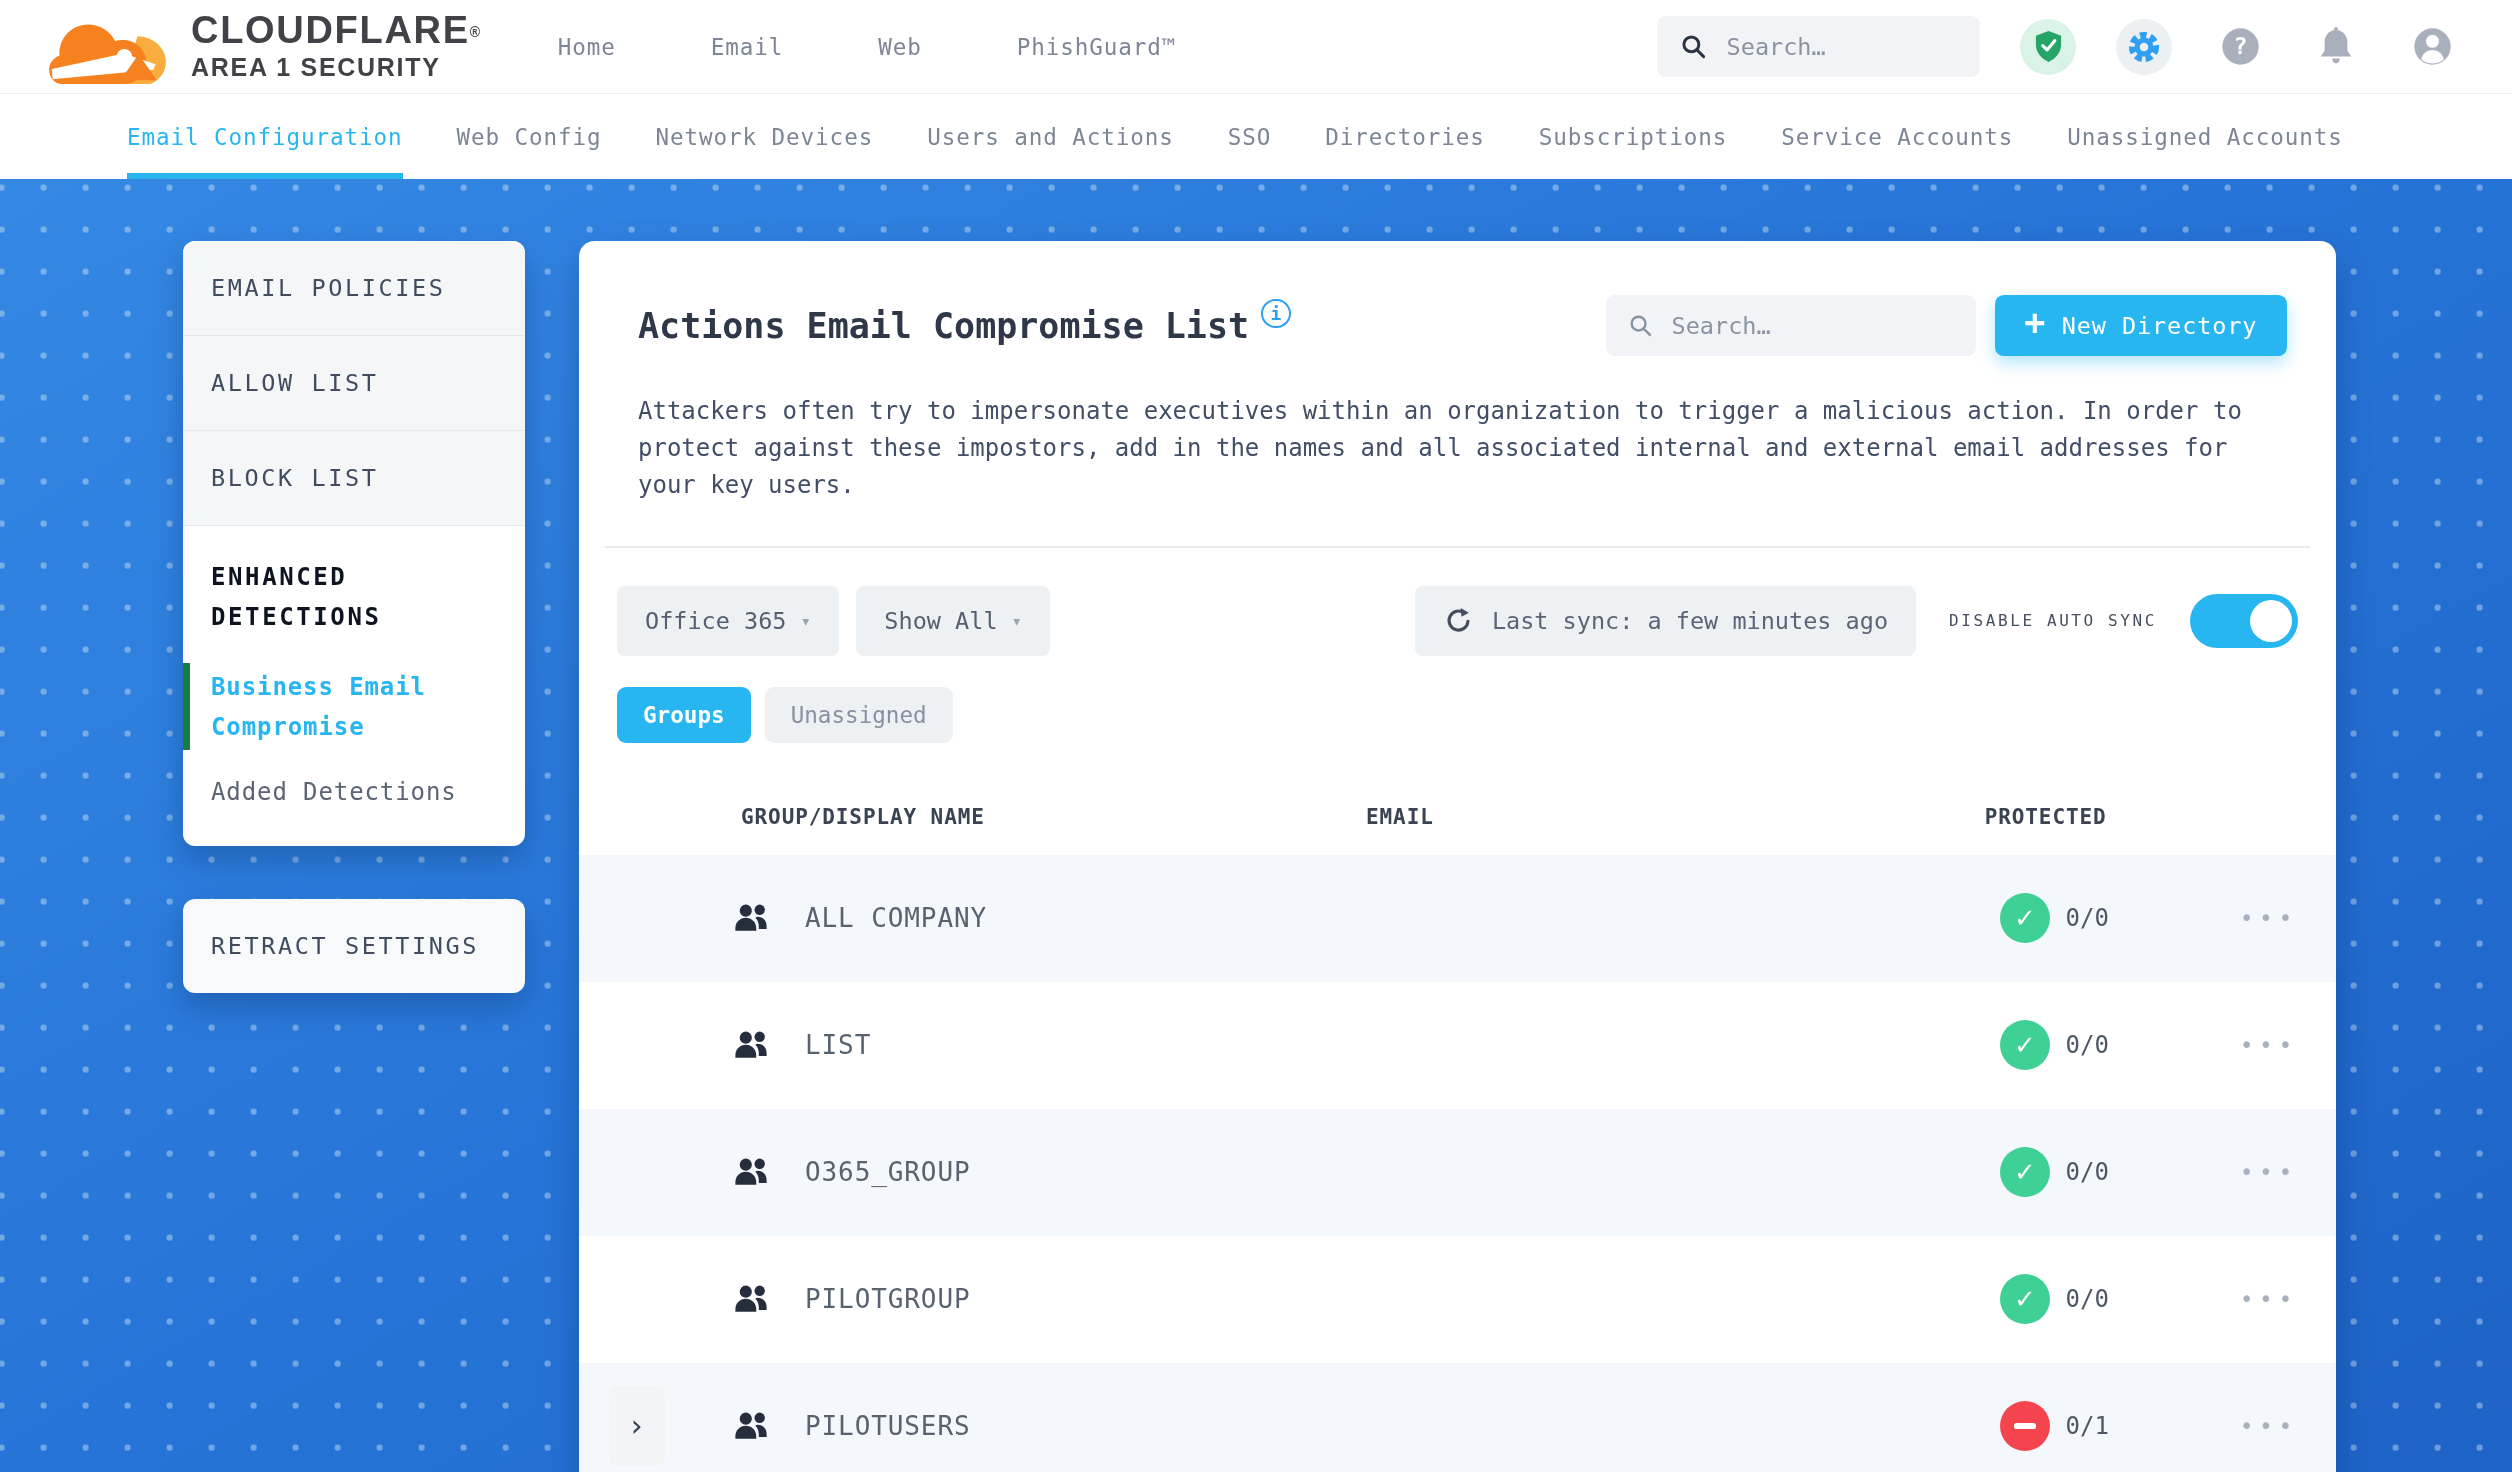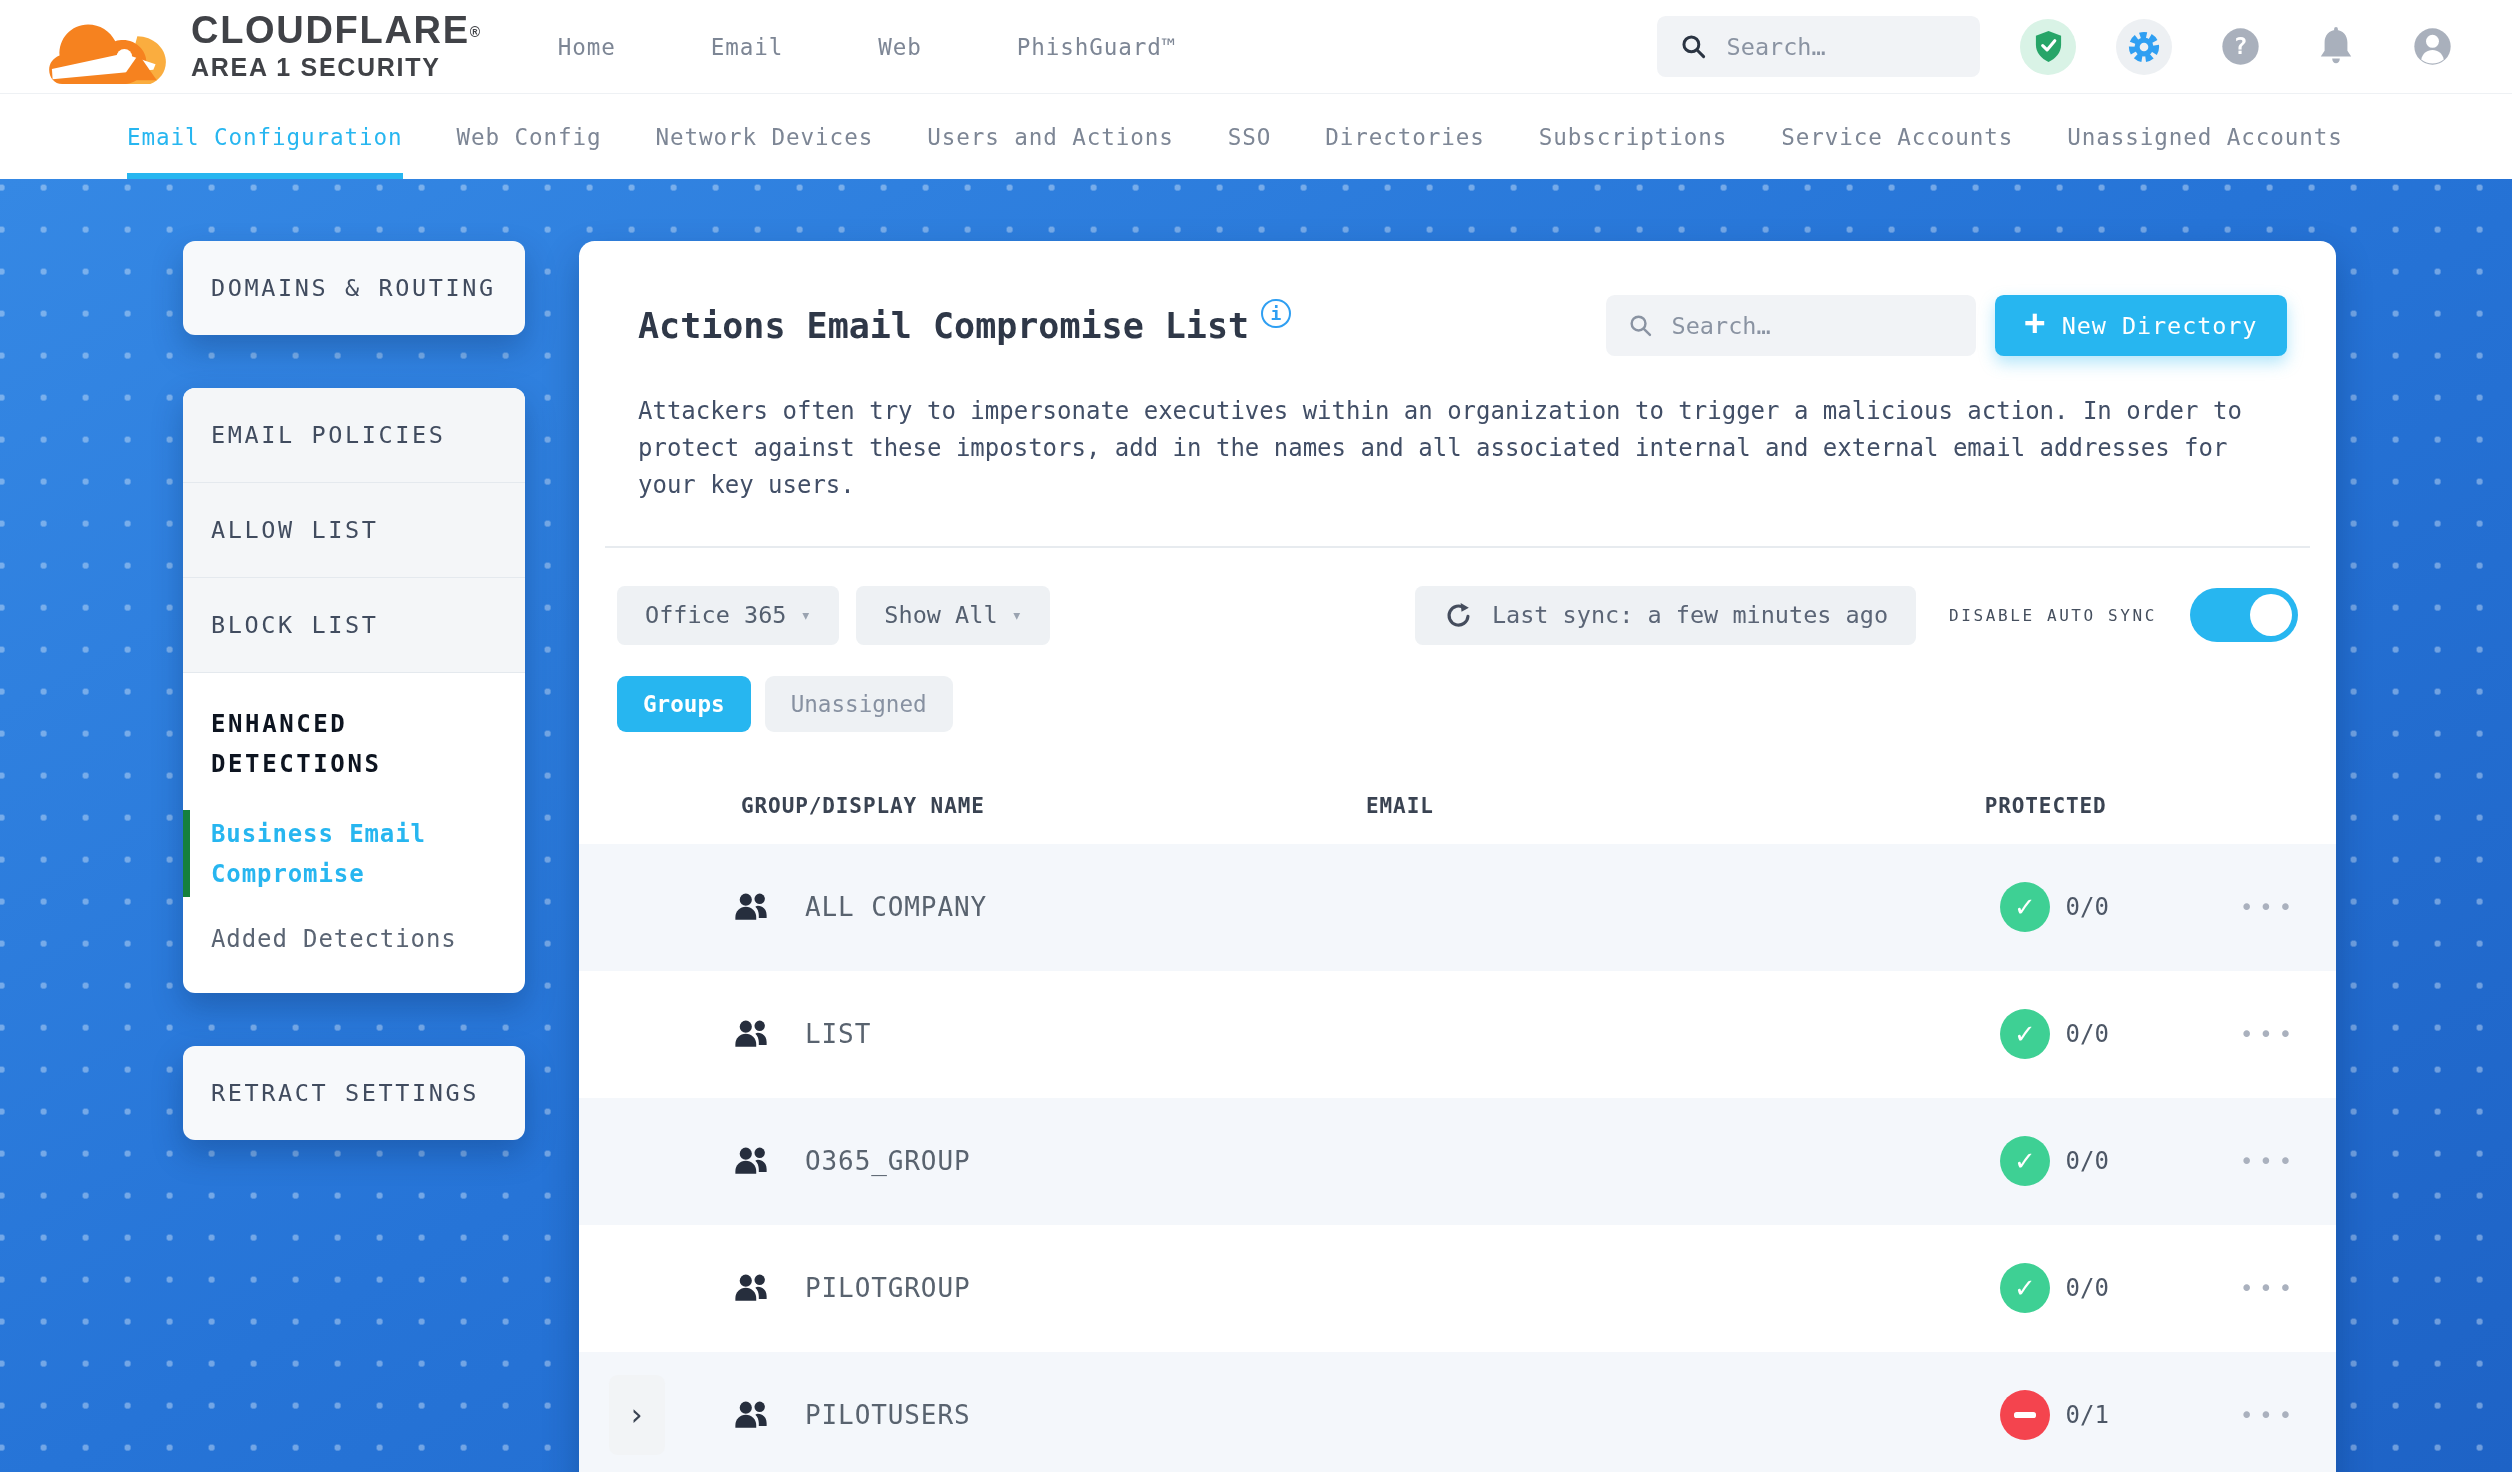--- a/index.html
+++ b/index.html
@@ -65,21 +65,21 @@
   .card-search input::placeholder { color:#8a93a2; }
   .btn-new { height:61px; background:#27b6f0; color:#fff; border:none; border-radius:8.7px; font-family:inherit;
              font-size:23.5px; display:flex; align-items:center; gap:15.6px; padding:0 29.6px; cursor:pointer;
              box-shadow:0 7px 15.6px rgba(39,182,240,.35); letter-spacing:0.9px; }
   .btn-new .plus { font-size:35px; font-weight:bold; line-height:1; margin-top:-3.5px; }
 
   .card-desc { margin:37px 49px 0 59px; max-width:1669px; font-size:24px; line-height:37px; color:#414e66; }
   .divider { height:1.7px; background:#e7ebef; margin:42px 26px 0; }
 
   .controls { display:flex; align-items:center; margin:38px 38px 0; gap:17.4px; }
-  .pill { height:59px; background:#eef1f4; border-radius:7.8px; display:flex; align-items:center; gap:14px;
+  .pill { height:70px; background:#eef1f4; border-radius:7.8px; display:flex; align-items:center; gap:14px;
           padding:0 28px; font-size:23.5px; color:#545f6f; cursor:pointer; white-space:nowrap; }
   .pill .caret { font-size:17.4px; color:#9aa3b0; }
   .sync-group { margin-left:auto; display:flex; align-items:center; gap:33px; }
   .sync-pill { cursor:pointer; color:#5b6576; gap:17.4px; }
   .autosync-label { font-size:16px; letter-spacing:2.6px; color:#454f5e; white-space:nowrap; }
   .toggle { width:108px; height:54px; border-radius:27px; background:#27b6f0; position:relative; cursor:pointer; flex:0 0 auto; }
   .toggle .knob { position:absolute; top:6px; right:6px; width:42px; height:42px; border-radius:50%; background:#fff; }
 
   .view-tabs { display:flex; align-items:center; gap:14px; margin:31px 38px 0; }
   .vtab { height:56px; border-radius:9px; display:flex; align-items:center; padding:0 26px; font-size:22.6px; cursor:pointer; }
@@ -190,23 +190,20 @@
   <span class="snav-item">SSO</span>
   <span class="snav-item">Directories</span>
   <span class="snav-item">Subscriptions</span>
   <span class="snav-item">Service Accounts</span>
   <span class="snav-item">Unassigned Accounts</span>
 </div>
 
 <div class="main">
 
   <div class="sidebar">
-    <div class="side-card card-simple card-domains">
-      <span>DOMAINS &amp; ROUTING</span>
-    </div>
 
     <div class="side-card card-policies">
       <div class="policy-item"><span>EMAIL POLICIES</span></div>
       <div class="policy-item"><span>ALLOW LIST</span></div>
       <div class="policy-item"><span>BLOCK LIST</span></div>
       <div class="section-enhanced"><span>ENHANCED DETECTIONS</span></div>
       <div class="sub-item-active"><span>Business Email Compromise</span></div>
       <div class="sub-item"><span>Added Detections</span></div>
     </div>
 

